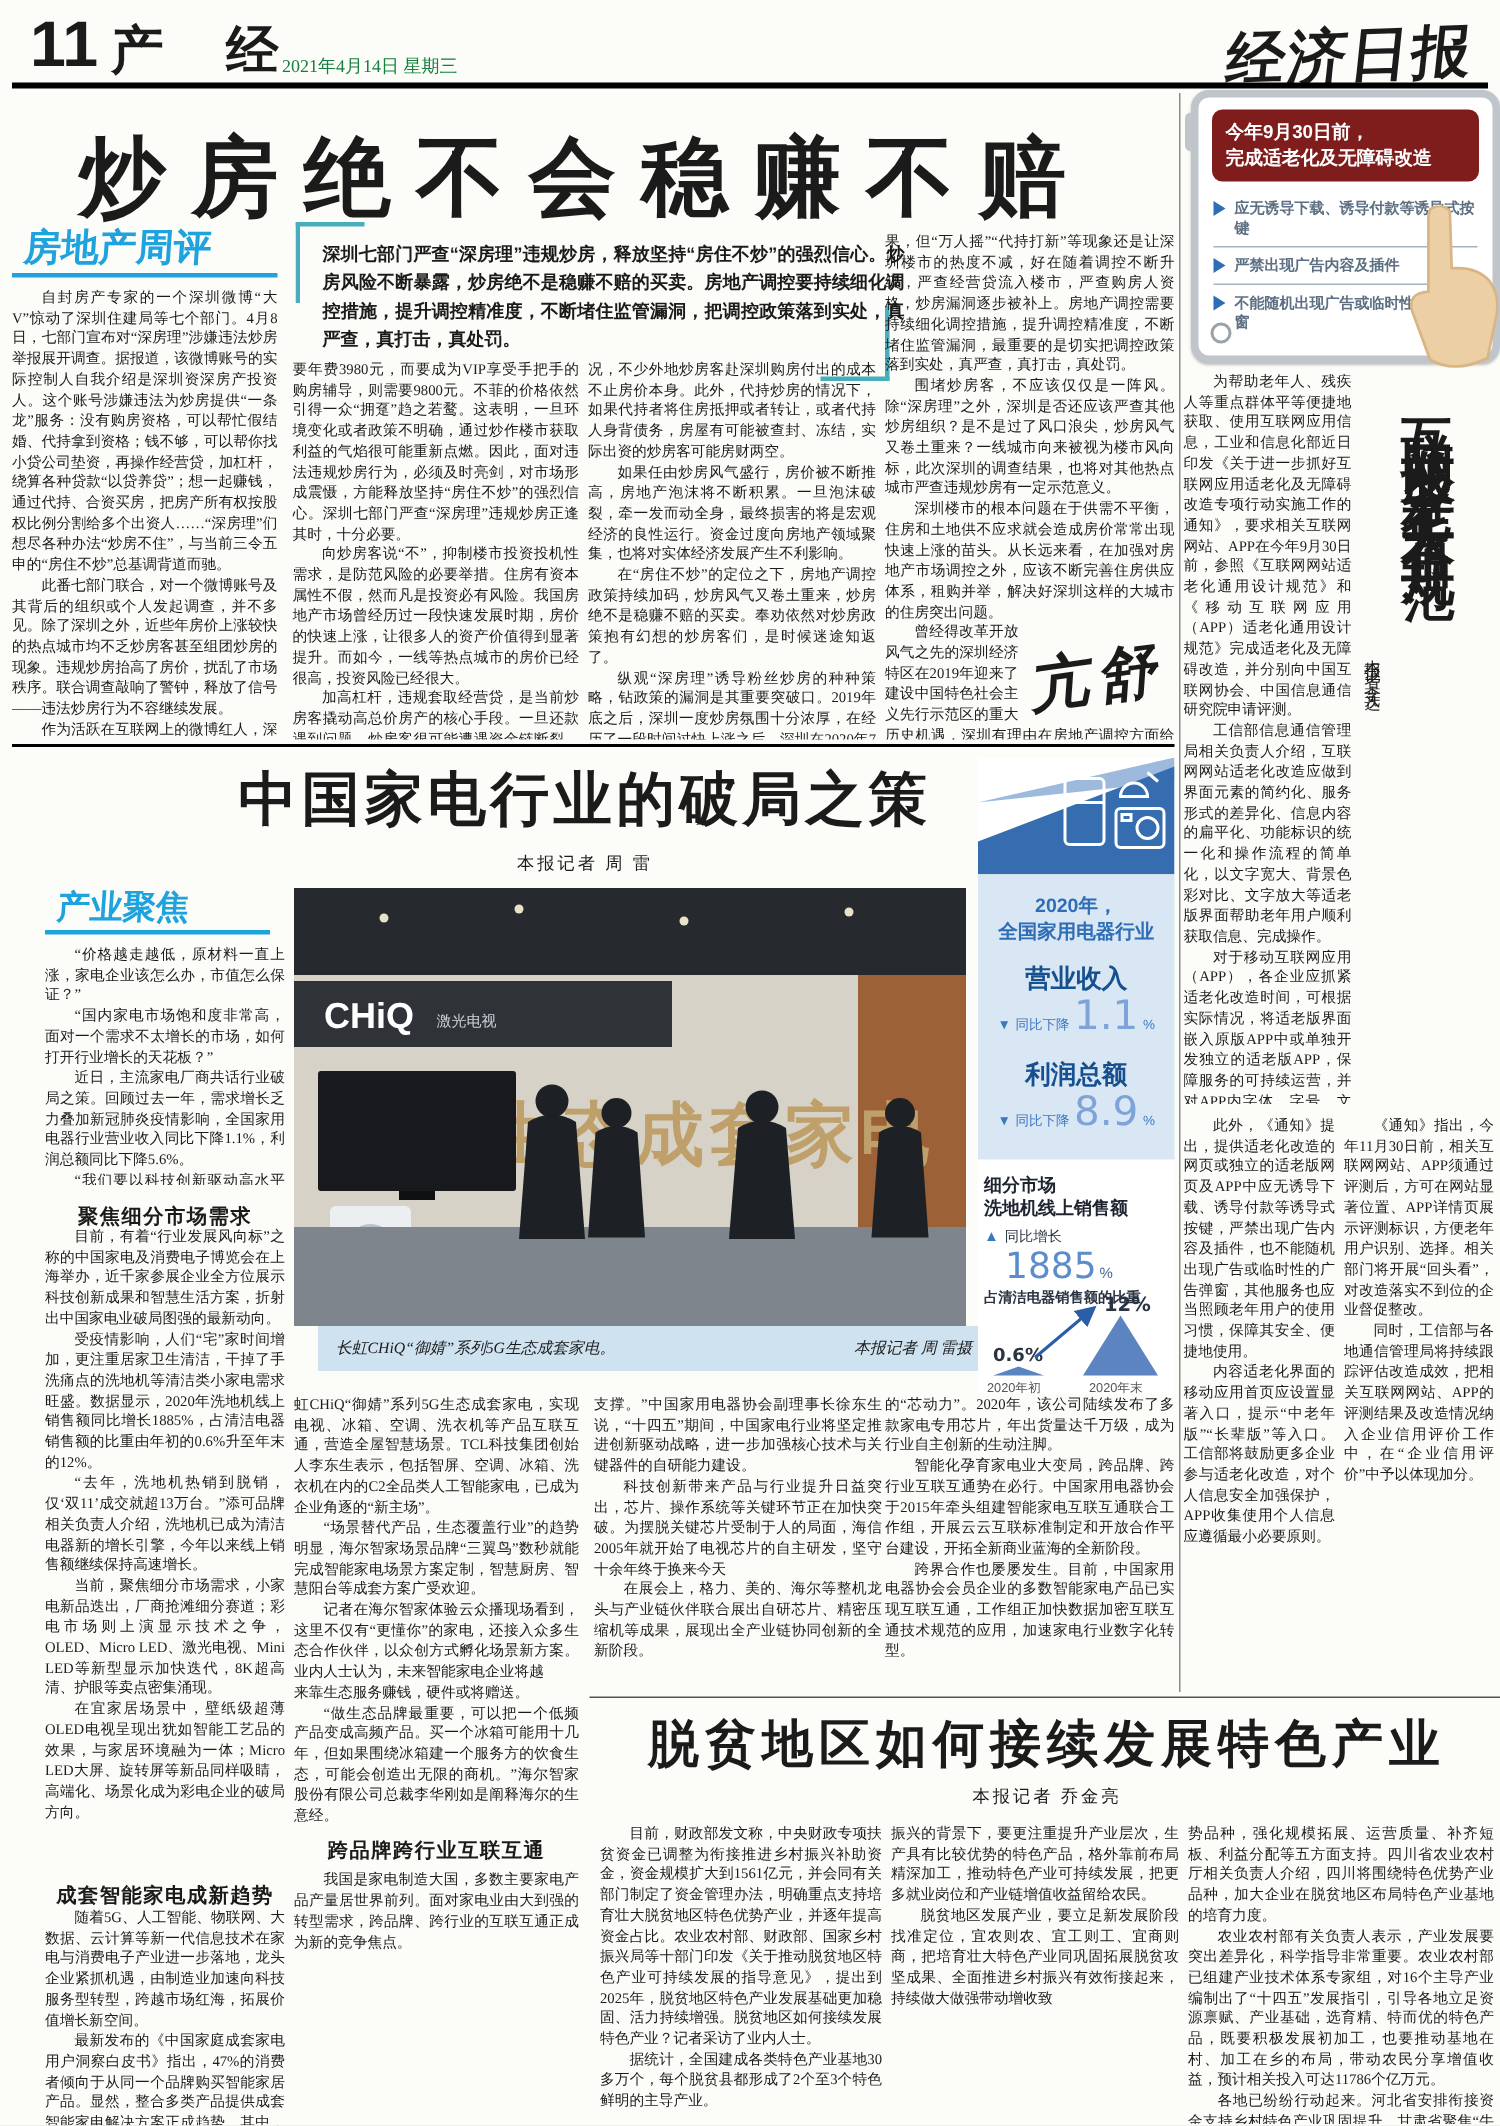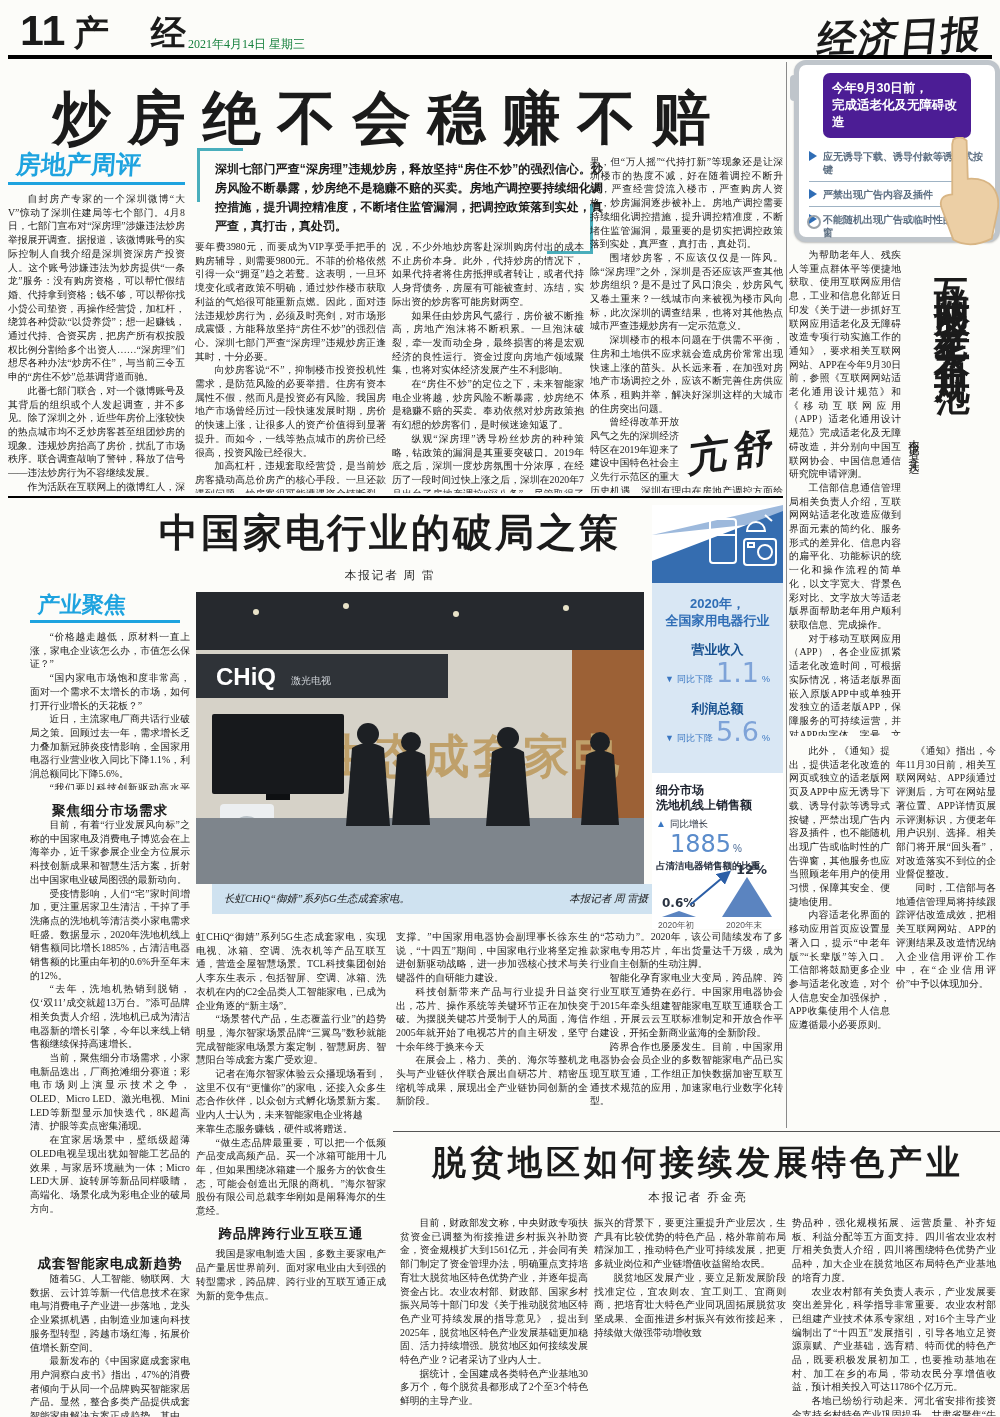--- a/index.html
+++ b/index.html
@@ -29,33 +29,33 @@
   
   .leadbox{font-family:"Liberation Sans","DejaVu Sans",sans-serif;font-weight:700;font-size:12px;
         line-height:19px;text-align:justify;padding:12px 18px 10px;overflow:hidden;}
   .bracket{position:absolute;background:#49aebc;}
   
   .vtitle{writing-mode:vertical-rl;font-weight:900;font-size:36px;letter-spacing:9px;line-height:1;}
   .vbyline{writing-mode:vertical-rl;font-size:11px;letter-spacing:3px;}
   
   .ebox{border:5px solid #bfc5cb;border-radius:12px;background:#fff;box-shadow:0 1px 2px rgba(0,0,0,.25);}
   .ebox-tab{position:absolute;left:-9px;top:10px;width:8px;height:26px;background:#bfc5cb;border-radius:4px 0 0 4px;}
-  .ebox-head{background:#4c1d95;border-radius:7px;color:#fff;font-family:"Liberation Sans",sans-serif;
-        font-weight:700;font-size:12.5px;line-height:17px;padding:7px 9px;margin:8px 24px 6px;}
+  .ebox-head{background:#7f1d1d;border-radius:7px;color:#fff;font-family:"Liberation Sans",sans-serif;
+        font-weight:700;font-size:12.5px;line-height:17px;padding:7px 9px;margin:8px 9px 6px;}
   .ebox-item{display:flex;align-items:flex-start;gap:6px;margin:0 10px;padding:6px 0 5px;
         font-family:"Liberation Sans",sans-serif;font-weight:700;font-size:10px;line-height:13px;color:#5d6f82;}
   .ebox-item.ul{border-bottom:1px solid #9fb3c4;}
   .tri-right{width:0;height:0;border-left:8px solid #2f6db5;border-top:5px solid transparent;
         border-bottom:5px solid transparent;margin-top:1px;flex:none;}
   .homedot{position:absolute;left:8px;bottom:8px;width:10px;height:10px;border:2px solid #9aa2aa;border-radius:50%;}
   
   .info-panel{background:#d9e7f4;}
   .info-title{color:#2f6db5;font-family:"Liberation Sans",sans-serif;font-weight:700;font-size:13px;
         text-align:center;line-height:17px;}
-  .stat-label{color:#17508f;font-family:"Liberation Sans",sans-serif;font-weight:700;font-size:13px;text-align:center;}
+  .stat-label{color:#17508f;font-family:"Liberation Sans",sans-serif;font-weight:700;font-size:17px;text-align:center;}
   .stat-row{display:flex;align-items:baseline;justify-content:center;gap:3px;color:#3a77c2;
         font-family:"Liberation Sans",sans-serif;font-size:9px;}
   .big-num{font-family:"DejaVu Sans",sans-serif;font-size:27px;color:#7ea3d8;line-height:1;}
   .big-num2{font-family:"DejaVu Sans",sans-serif;font-size:24px;color:#5b8ccb;line-height:1;}
   .seg-title{font-family:"Liberation Sans",sans-serif;font-weight:700;font-size:12px;line-height:15px;color:#1e2430;}
   .share-label{font-family:"Liberation Sans",sans-serif;font-weight:700;font-size:9.5px;line-height:12px;color:#2a3342;}
   
   .caption-strip{background:#cfe2f0;display:flex;justify-content:space-between;align-items:center;
         font-size:10.5px;padding:0 12px;font-style:italic;}
   .sig{float:right;width:98px;height:62px;margin:6px 0 0 6px;display:flex;align-items:center;justify-content:center;
@@ -92,21 +92,21 @@
     <p>作为活跃在互联网上的微博红人，深圳这个“大V”拥有140多万粉丝，成为她的会员需</p>
   </div>
   <div class="abs col" style="left:195px;top:240px;width:191px;height:253px;">
     <p class="ni">要年费3980元，而要成为VIP享受手把手的购房辅导，则需要9800元。不菲的价格依然引得一众“拥趸”趋之若鹜。这表明，一旦环境变化或者政策不明确，通过炒作楼市获取利益的气焰很可能重新点燃。因此，面对违法违规炒房行为，必须及时亮剑，对市场形成震慑，方能释放坚持“房住不炒”的强烈信心。深圳七部门严查“深房理”违规炒房正逢其时，十分必要。</p>
     <p>向炒房客说“不”，抑制楼市投资投机性需求，是防范风险的必要举措。住房有资本属性不假，然而凡是投资必有风险。我国房地产市场曾经历过一段快速发展时期，房价的快速上涨，让很多人的资产价值得到显著提升。而如今，一线等热点城市的房价已经很高，投资风险已经很大。</p>
     <p>加高杠杆，违规套取经营贷，是当前炒房客撬动高总价房产的核心手段。一旦还款遇到问题，炒房客很可能遭遇资金链断裂。更何</p>
   </div>
   <div class="abs col" style="left:392px;top:240px;width:192px;height:253px;">
     <p class="ni">况，不少外地炒房客赴深圳购房付出的成本不止房价本身。此外，代持炒房的情况下，如果代持者将住房抵押或者转让，或者代持人身背债务，房屋有可能被查封、冻结，实际出资的炒房客可能房财两空。</p>
     <p>如果任由炒房风气盛行，房价被不断推高，房地产泡沫将不断积累。一旦泡沫破裂，牵一发而动全身，最终损害的将是宏观经济的良性运行。资金过度向房地产领域聚集，也将对实体经济发展产生不利影响。</p>
-    <p>在“房住不炒”的定位之下，未来智能家电企业将越，炒房风险不断暴露，炒房绝不是稳赚不赔的买卖。奉劝依然对炒房政策抱有幻想的炒房客们，是时候迷途知返了。</p>
+    <p>在“房住不炒”的定位之下，房地产调控政策持续加码，炒房风气又卷土重来，炒房绝不是稳赚不赔的买卖。奉劝依然对炒房政策抱有幻想的炒房客们，是时候迷途知返了。</p>
     <p>纵观“深房理”诱导粉丝炒房的种种策略，钻政策的漏洞是其重要突破口。2019年底之后，深圳一度炒房氛围十分浓厚，在经历了一段时间过快上涨之后，深圳在2020年7月出台了房地产调控“深八条”。尽管取得了一定效</p>
   </div>
   <div class="abs col" style="left:590px;top:155px;width:193px;height:338px;">
     <p class="ni">果，但“万人摇”“代持打新”等现象还是让深圳楼市的热度不减，好在随着调控不断升级，严查经营贷流入楼市，严查购房人资格，炒房漏洞逐步被补上。房地产调控需要持续细化调控措施，提升调控精准度，不断堵住监管漏洞，最重要的是切实把调控政策落到实处，真严查，真打击，真处罚。</p>
     <p>围堵炒房客，不应该仅仅是一阵风。除“深房理”之外，深圳是否还应该严查其他炒房组织？是不是过了风口浪尖，炒房风气又卷土重来？一线城市向来被视为楼市风向标，此次深圳的调查结果，也将对其他热点城市严查违规炒房有一定示范意义。</p>
     <p>深圳楼市的根本问题在于供需不平衡，住房和土地供不应求就会造成房价常常出现快速上涨的苗头。从长远来看，在加强对房地产市场调控之外，应该不断完善住房供应体系，租购并举，解决好深圳这样的大城市的住房突出问题。</p>
     <span class="sig">亢舒</span>
     <p>曾经得改革开放风气之先的深圳经济特区在2019年迎来了建设中国特色社会主义先行示范区的重大历史机遇，深圳有理由在房地产调控方面给全国带个好头。</p>
   </div>
 
@@ -240,21 +240,21 @@
       <div class="stat-row">
         <span style="color:#3a77c2;">▼</span>
         <span>同比下降</span>
         <span class="big-num">1.1</span>
         <span>%</span>
       </div>
       <div class="stat-label" style="margin-top:14px;">利润总额</div>
       <div class="stat-row">
         <span style="color:#3a77c2;">▼</span>
         <span>同比下降</span>
-        <span class="big-num">5.6</span>
+        <span class="big-num">8.9</span>
         <span>%</span>
       </div>
     </div>
     <div class="abs" style="left:4px;top:278px;width:123px;">
       <div class="seg-title">
         <div>细分市场</div>
         <div>洗地机线上销售额</div>
       </div>
       <div style="display:flex;align-items:baseline;gap:4px;margin-top:5px;font-family:'Liberation Sans',sans-serif;font-size:9.5px;color:#2a3342;">
         <span style="color:#3a77c2;font-size:10px;">▲</span>

